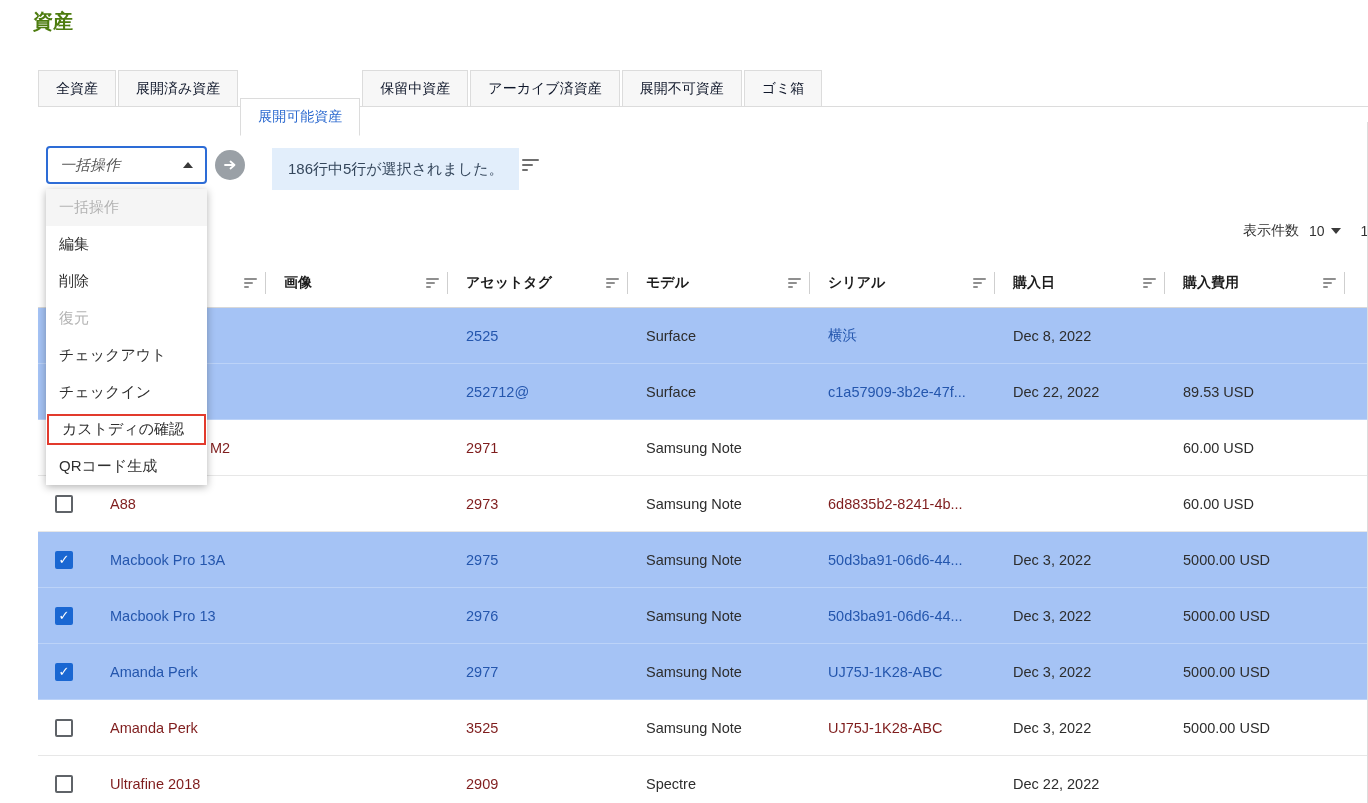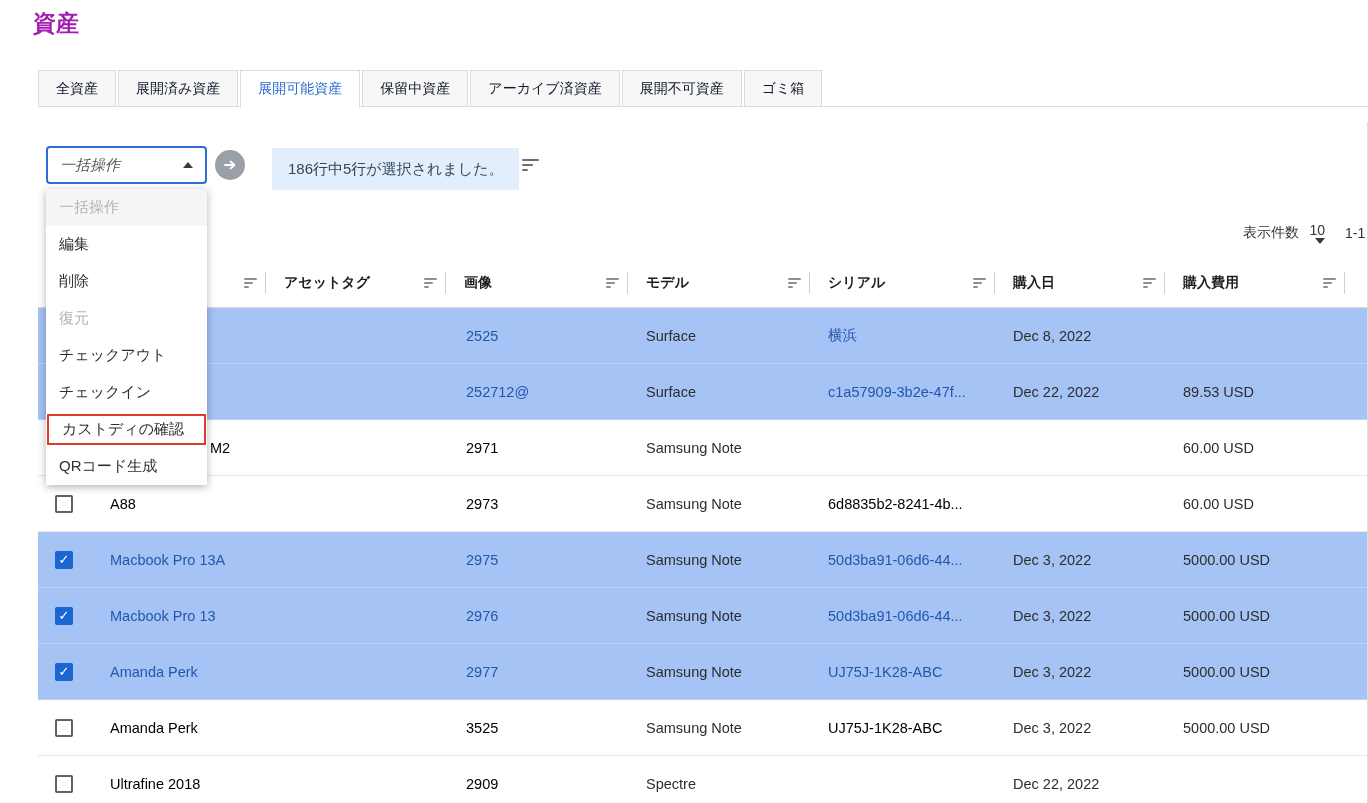--- a/index.html
+++ b/index.html
@@ -1,53 +1,53 @@
 <!DOCTYPE html>
 <html><head>
 <meta charset="utf-8">
 <style>
   *{box-sizing:border-box;margin:0;padding:0;}
   html,body{width:1368px;height:803px;overflow:hidden;}
   body{background:#fff;font-family:"Liberation Sans","DejaVu Sans",sans-serif;position:relative;}
   .page{position:absolute;inset:0;overflow:hidden;background:#fff;}
   .right-edge{position:absolute;right:0;top:122px;bottom:0;width:1px;background:#ddd;}
 
-  .title{position:absolute;left:33px;top:8px;font-size:23px;font-weight:600;color:#a21caf;}
+  .title{position:absolute;left:33px;top:8px;font-size:20px;font-weight:600;color:#4d7c0f;}
 
   .tabbar{position:absolute;left:38px;top:70px;right:0;height:37px;display:flex;align-items:flex-start;border-bottom:1px solid #dcdcdc;}
   .tab{height:37px;line-height:35px;padding:0 17px;background:#f7f7f7;border:1px solid #dcdcdc;color:#0f172a;font-size:14px;margin-right:2px;cursor:pointer;white-space:nowrap;}
-  .tab.active{background:#fff;color:#2e6bd0;border-bottom:1px solid #fff;height:38px;position:relative;z-index:2;}
+  .tab.active{background:#fff;color:#2e6bd0;border-bottom:1px solid #fff;height:38px;position:relative;z-index:2;margin-top:28px;}
 
   .bulk-select{position:absolute;left:46px;top:146px;width:161px;height:38px;border:2px solid #2d6cd6;border-radius:4px;background:#fff;display:flex;align-items:center;padding:0 12px;cursor:pointer;z-index:41;}
   .bulk-select .lbl{font-style:italic;color:#555;font-size:15px;}
   .caret-up{margin-left:auto;width:0;height:0;border-left:5px solid transparent;border-right:5px solid transparent;border-bottom:6px solid #3a3a3a;}
   .caret-down{display:inline-block;width:0;height:0;border-left:5px solid transparent;border-right:5px solid transparent;border-top:6px solid #3a3a3a;margin-left:6px;}
 
   .go-btn{position:absolute;left:215px;top:150px;width:30px;height:30px;border-radius:50%;background:#9aa0a6;display:flex;align-items:center;justify-content:center;cursor:pointer;}
   .info-box{position:absolute;left:272px;top:148px;height:42px;background:#e2eefb;color:#35475c;font-size:15px;display:flex;align-items:center;padding:0 16px;white-space:nowrap;}
   .flt-list{position:absolute;left:522px;top:159px;display:flex;flex-direction:column;gap:3px;cursor:pointer;}
   .flt-list i{display:block;height:2px;background:#6f6f6f;border-radius:1px;}
   .flt-list i:nth-child(1){width:17px}.flt-list i:nth-child(2){width:11px}.flt-list i:nth-child(3){width:6px}
 
   .pagebar{position:absolute;left:1243px;top:222px;display:flex;align-items:center;font-size:14px;color:#333;white-space:nowrap;}
-  .psel{display:flex;align-items:flex-end;margin-left:10px;cursor:pointer;flex-direction:column;}
+  .psel{display:flex;align-items:center;margin-left:10px;cursor:pointer;}
   .prange{margin-left:20px;}
 
   .table{position:absolute;left:38px;top:258px;width:1400px;}
   .thead{display:flex;height:50px;border-bottom:1px solid #d8d8d8;}
   .hcell{display:flex;align-items:center;height:100%;padding-left:18px;font-weight:700;font-size:14px;color:#1c1c1c;}
   .flt{margin-left:auto;display:flex;flex-direction:column;gap:2px;cursor:pointer;margin-right:8px;}
   .flt i{display:block;height:2px;background:#8f8f8f;border-radius:1px;}
   .flt i:nth-child(1){width:13px}.flt i:nth-child(2){width:9px}.flt i:nth-child(3){width:5px}
   .hdiv{width:1px;height:22px;background:#cfcfcf;align-self:center;}
 
   .trow{display:flex;height:56px;border-bottom:1px solid #e7e7e7;background:#fff;}
   .trow.sel{background:#a5c3f5;border-bottom-color:#bcd3f8;}
   .cell{display:flex;align-items:center;height:100%;padding-left:18px;font-size:14.5px;color:#2d2d2d;}
-  .lnk{color:#000000;cursor:pointer;}
+  .lnk{color:#7f1d1d;cursor:pointer;}
   .trow.sel .lnk{color:#2456ad;}
   .peek{margin-left:100px;}
 
   .cb{width:18px;height:18px;border:2px solid #5f6368;border-radius:2px;background:#fff;display:flex;align-items:center;justify-content:center;font-size:13px;font-weight:bold;color:#fff;cursor:pointer;}
   .cb.on{background:#1a67d2;border-color:#1a67d2;}
 
   .c-check{width:54px;padding-left:17px;}
   .c-name{width:174px;}
   .c-img{width:182px;}
   .c-tag{width:180px;}
@@ -113,31 +113,31 @@
         <div class="hcell c-check"></div>
         <div class="hcell c-name">
           <span></span>
           <span class="flt">
             <i></i>
             <i></i>
             <i></i>
           </span>
           <span class="hdiv"></span>
         </div>
+        <div class="hcell c-img">
+          <span>画像</span>
+          <span class="flt">
+            <i></i>
+            <i></i>
+            <i></i>
+          </span>
+          <span class="hdiv"></span>
+        </div>
         <div class="hcell c-tag">
           <span>アセットタグ</span>
-          <span class="flt">
-            <i></i>
-            <i></i>
-            <i></i>
-          </span>
-          <span class="hdiv"></span>
-        </div>
-        <div class="hcell c-img">
-          <span>画像</span>
           <span class="flt">
             <i></i>
             <i></i>
             <i></i>
           </span>
           <span class="hdiv"></span>
         </div>
         <div class="hcell c-model">
           <span>モデル</span>
           <span class="flt">

